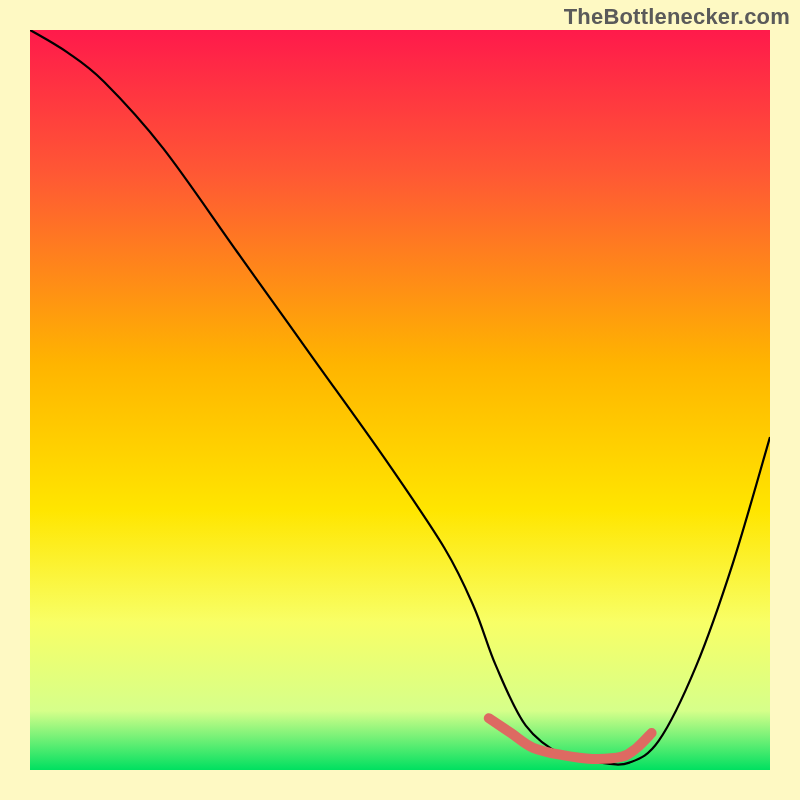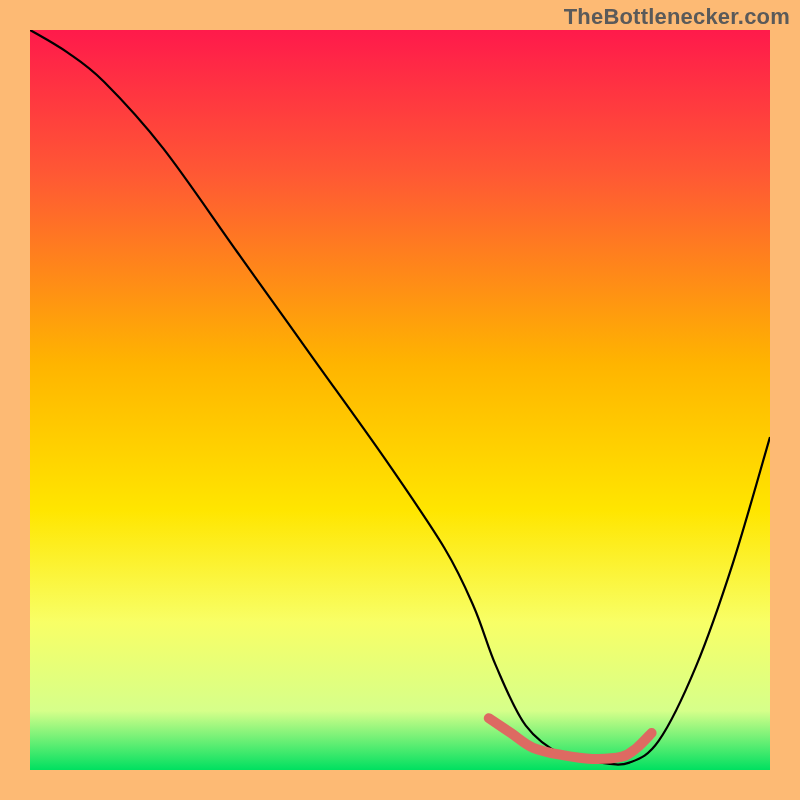--- a/index.html
+++ b/index.html
@@ -8,21 +8,21 @@
     width: 800px;
     height: 800px;
     background: #000;
     font-family: Arial, Helvetica, sans-serif;
     overflow: hidden;
   }
   .frame {
     position: relative;
     width: 800px;
     height: 800px;
-    background: #fdba74;
+    background: #fef9c3;
   }
   .attribution {
     position: absolute;
     top: 4px;
     right: 10px;
     color: #5a5a5a;
     font-size: 22px;
     font-weight: 600;
     letter-spacing: 0.2px;
   }

